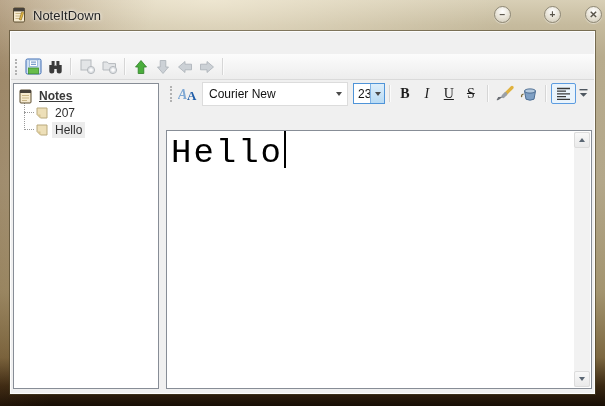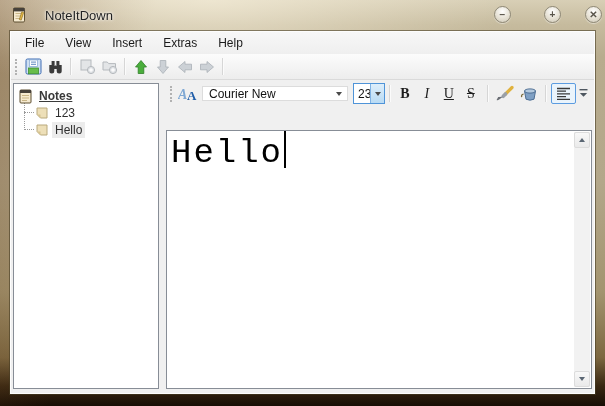--- a/index.html
+++ b/index.html
@@ -8,21 +8,21 @@
     font-family:"Liberation Sans",sans-serif;
     background:
       radial-gradient(ellipse 420px 150px at 35% 0%, rgba(255,248,230,0.55), rgba(255,248,230,0) 70%),
       linear-gradient(105deg, rgba(110,70,35,0.40) 0%, rgba(110,70,35,0) 22%),
       linear-gradient(180deg,#d8cfb6 0%,#c6bb9e 6%,#b8ac8e 14%,#b3a78a 45%,#a3946f 72%,#7d6841 88%,#3a2812 95%,#170d04 100%);
   }
   
   .titlebar{position:absolute;left:0;top:0;right:0;height:31px;}
   .app-icon{position:absolute;left:11px;top:7px;width:16px;height:16px;}
   .win-title{position:absolute;left:33px;top:8px;font-size:13px;color:#222;
-    text-shadow:0 0 4px rgba(255,255,255,.9),0 0 2px rgba(255,255,255,.9);margin-left:12px;}
+    text-shadow:0 0 4px rgba(255,255,255,.9),0 0 2px rgba(255,255,255,.9);}
   .winbtn{position:absolute;top:6px;width:17px;height:17px;border-radius:50%;
     border:1px solid #8e8876;box-sizing:border-box;
     background:radial-gradient(circle at 50% 30%,#ffffff,#e6e1d4 55%,#cfc9b8 100%);
     box-shadow:0 1px 1px rgba(255,255,255,.45);
     display:flex;align-items:center;justify-content:center;
     font-size:10px;font-weight:bold;color:#59544a;line-height:1;cursor:default;}
   .winbtn.min{left:494px;} .winbtn.max{left:544px;} .winbtn.close{left:585px;}
   
   .client{position:absolute;left:10px;top:31px;right:10px;bottom:12px;background:#f0f0f0;
     box-shadow:0 0 0 1px rgba(70,60,35,.6), inset 0 0 0 1px rgba(255,255,255,.85);}
@@ -59,21 +59,21 @@
   .flatbtn{display:flex;align-items:center;justify-content:center;flex:0 0 auto;}
   .search-label{font-size:12px;color:#1b1b1b;margin-left:6px;}
   .search-combo{margin-left:14px;width:133px;height:20px;background:#fff;border:1px solid #d6d6d6;
     box-sizing:border-box;position:relative;}
   .search-input{position:absolute;left:2px;top:1px;right:18px;bottom:1px;border:none;outline:none;
     font-size:12px;font-family:"Liberation Sans",sans-serif;background:transparent;padding:0;}
   .combo-arrow-btn{position:absolute;right:0;top:0;bottom:0;width:16px;
     background:linear-gradient(#fbfbfb,#efefef);display:flex;align-items:center;justify-content:center;}
   .tri-down{width:0;height:0;border-left:3.5px solid transparent;border-right:3.5px solid transparent;
     border-top:4px solid #4a4a4a;}
-  .font-combo{margin-left:3px;width:149px;height:15px;background:#fff;border:1px solid #dcdcdc;
+  .font-combo{margin-left:3px;width:149px;height:24px;background:#fff;border:1px solid #dcdcdc;
     box-sizing:border-box;position:relative;display:flex;align-items:center;}
   .font-combo .name{font-size:12px;color:#111;padding-left:6px;}
   .size-combo{margin-left:5px;width:33px;height:21px;border:1px solid #4f94d8;box-sizing:border-box;
     background:#fff;position:relative;display:flex;align-items:center;}
   .size-combo .val{font-size:12px;color:#111;padding-left:4px;}
   .size-combo .drop{position:absolute;right:0;top:0;bottom:0;width:13px;
     background:linear-gradient(#ddeefb,#b9dbf4);border-left:1px solid #7fb2e4;
     display:flex;align-items:center;justify-content:center;}
   .fmtbtn{width:19px;height:20px;display:flex;align-items:center;justify-content:center;
     font-family:"Liberation Serif",serif;font-size:14px;color:#1d1d1d;margin-right:3px;flex:0 0 auto;}
@@ -120,27 +120,20 @@
   <div class="winbtn max">
     <span>+</span>
   </div>
   <div class="winbtn close">
     <span>✕</span>
   </div>
 </div>
 
 <div class="client">
 
-  <div class="menubar">
-    <span class="menu-item">File</span>
-    <span class="menu-item">View</span>
-    <span class="menu-item">Insert</span>
-    <span class="menu-item">Extras</span>
-    <span class="menu-item">Help</span>
-  </div>
 
   <div class="toolbar">
     <span class="grip"></span>
     <div class="tbtn">
       <svg width="17" height="17" viewBox="0 0 17 17">
         <rect x="1" y="1" width="15" height="15" rx="1.5" fill="#cfe0f2" stroke="#3e6db4"></rect>
         <rect x="4.5" y="2" width="8" height="6.5" fill="#fff" stroke="#8fb0d6" stroke-width="0.8"></rect>
         <rect x="6" y="3.6" width="5" height="1" fill="#5d87bd"></rect>
         <rect x="6" y="5.8" width="5" height="1" fill="#5d87bd"></rect>
         <rect x="3.5" y="10" width="10" height="5.8" fill="#67bd4a" stroke="#3f8f2f" stroke-width="0.8"></rect>
@@ -209,21 +202,21 @@
             <rect x="3" y="8.5" width="7" height="1" fill="#c9b586"></rect>
             <rect x="3" y="11" width="5" height="1" fill="#c9b586"></rect>
           </svg>
           <span class="tree-label">Notes</span>
         </div>
         <div class="tree-row tree-c1">
           <svg width="12" height="12" viewBox="0 0 12 12">
             <path d="M1 1 H11 V11 H4.5 L1 7.5 z" fill="#eddfb8" stroke="#b9a97d"></path>
             <path d="M1 7.5 L4.5 11 L4.5 7.5 z" fill="#d5c390"></path>
           </svg>
-          <span class="tree-label">123</span>
+          <span class="tree-label">207</span>
         </div>
         <div class="tree-row tree-c2">
           <svg width="12" height="12" viewBox="0 0 12 12">
             <path d="M1 1 H11 V11 H4.5 L1 7.5 z" fill="#eddfb8" stroke="#b9a97d"></path>
             <path d="M1 7.5 L4.5 11 L4.5 7.5 z" fill="#d5c390"></path>
           </svg>
           <span class="tree-label selected">Hello</span>
         </div>
       </div>
     </div>

